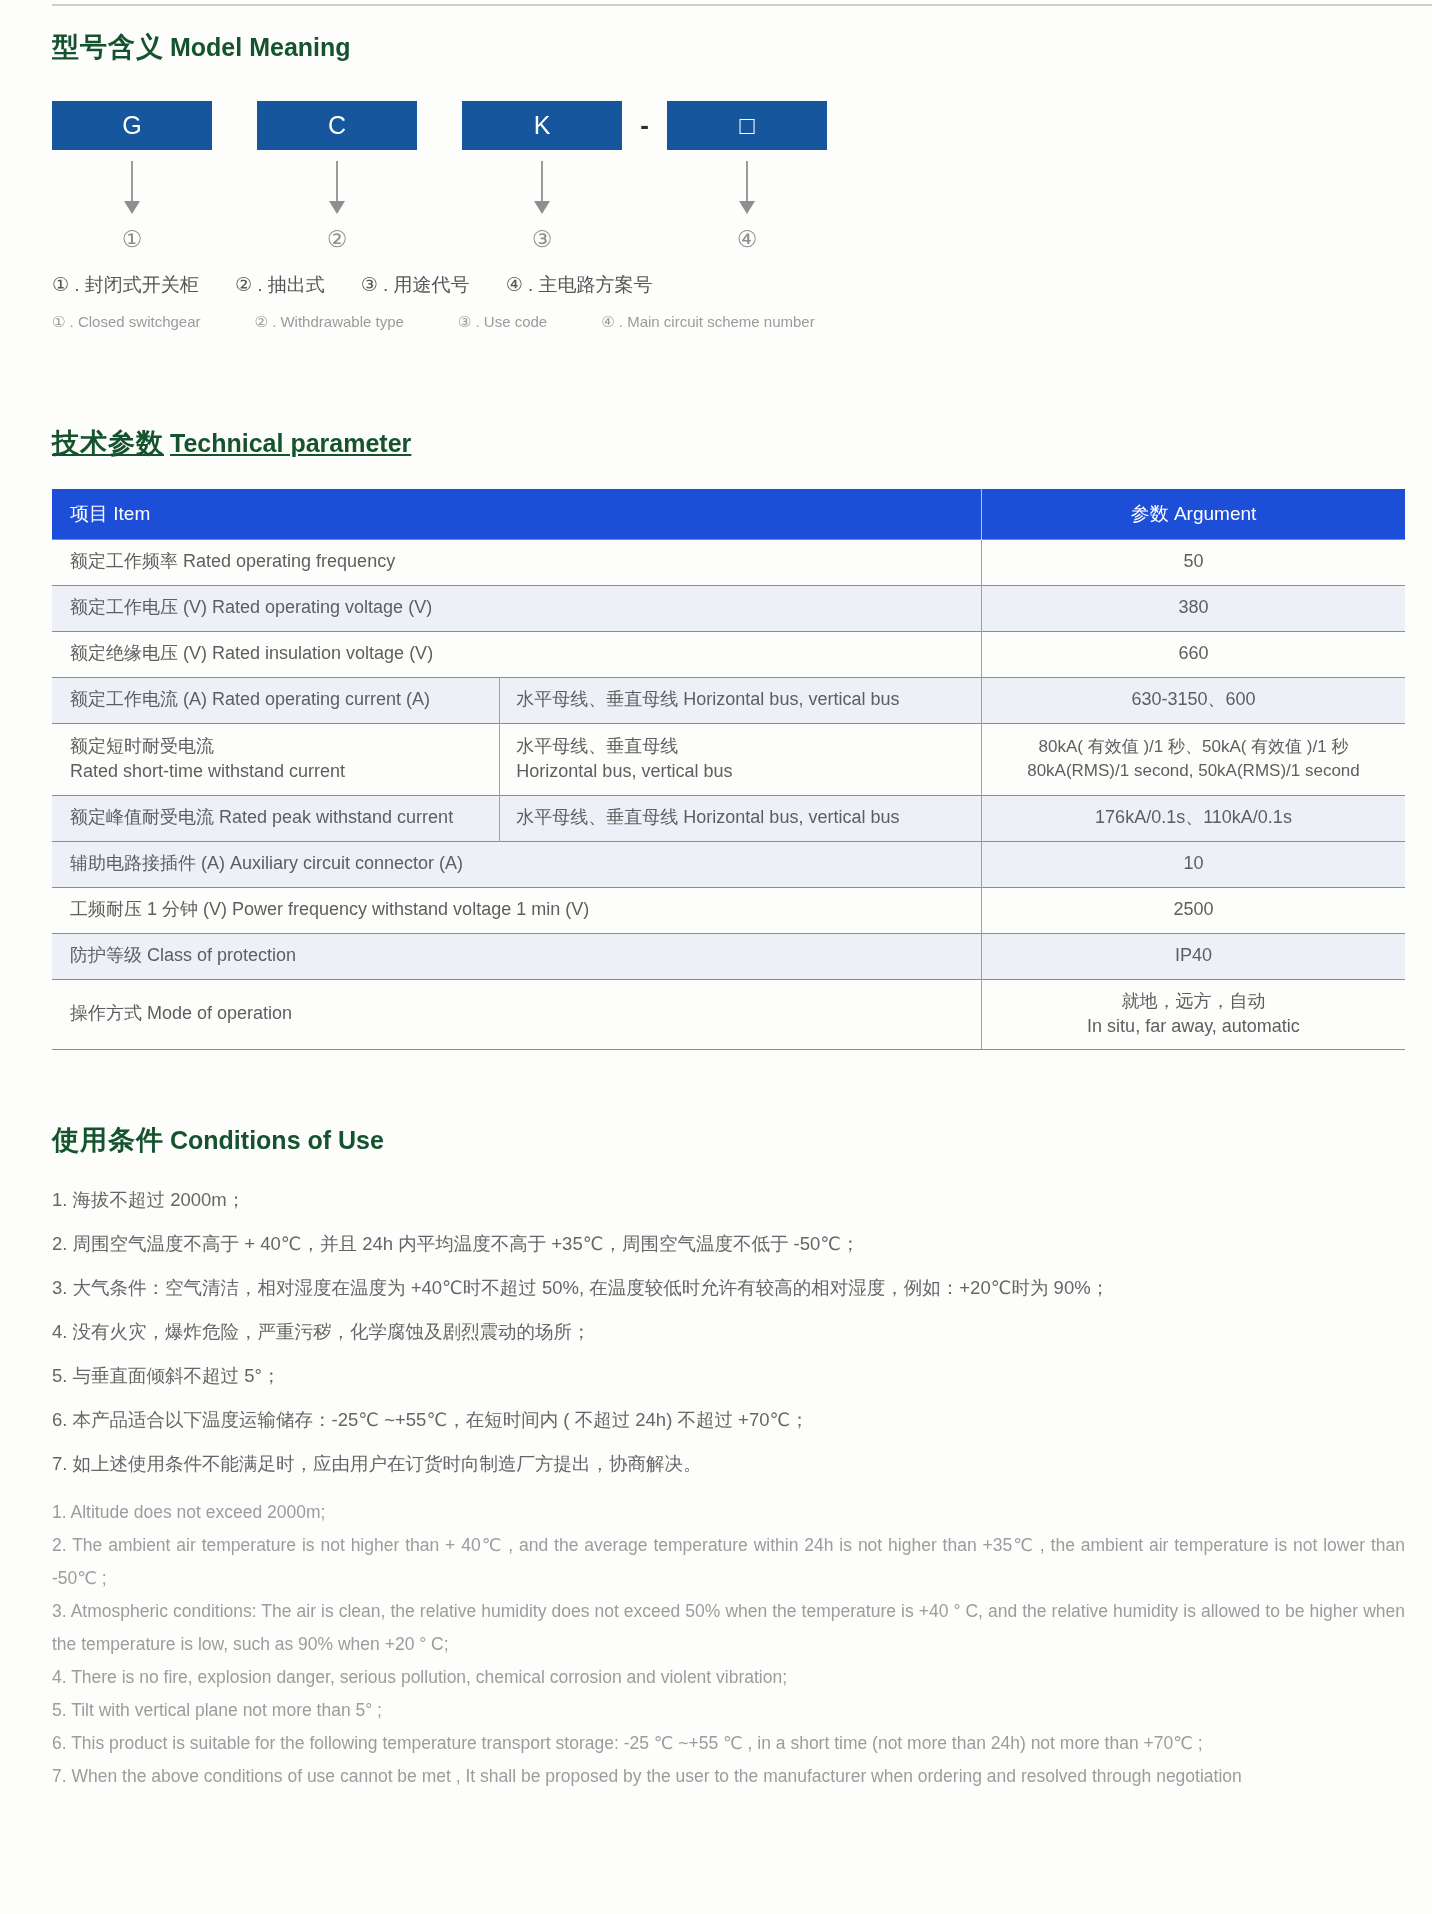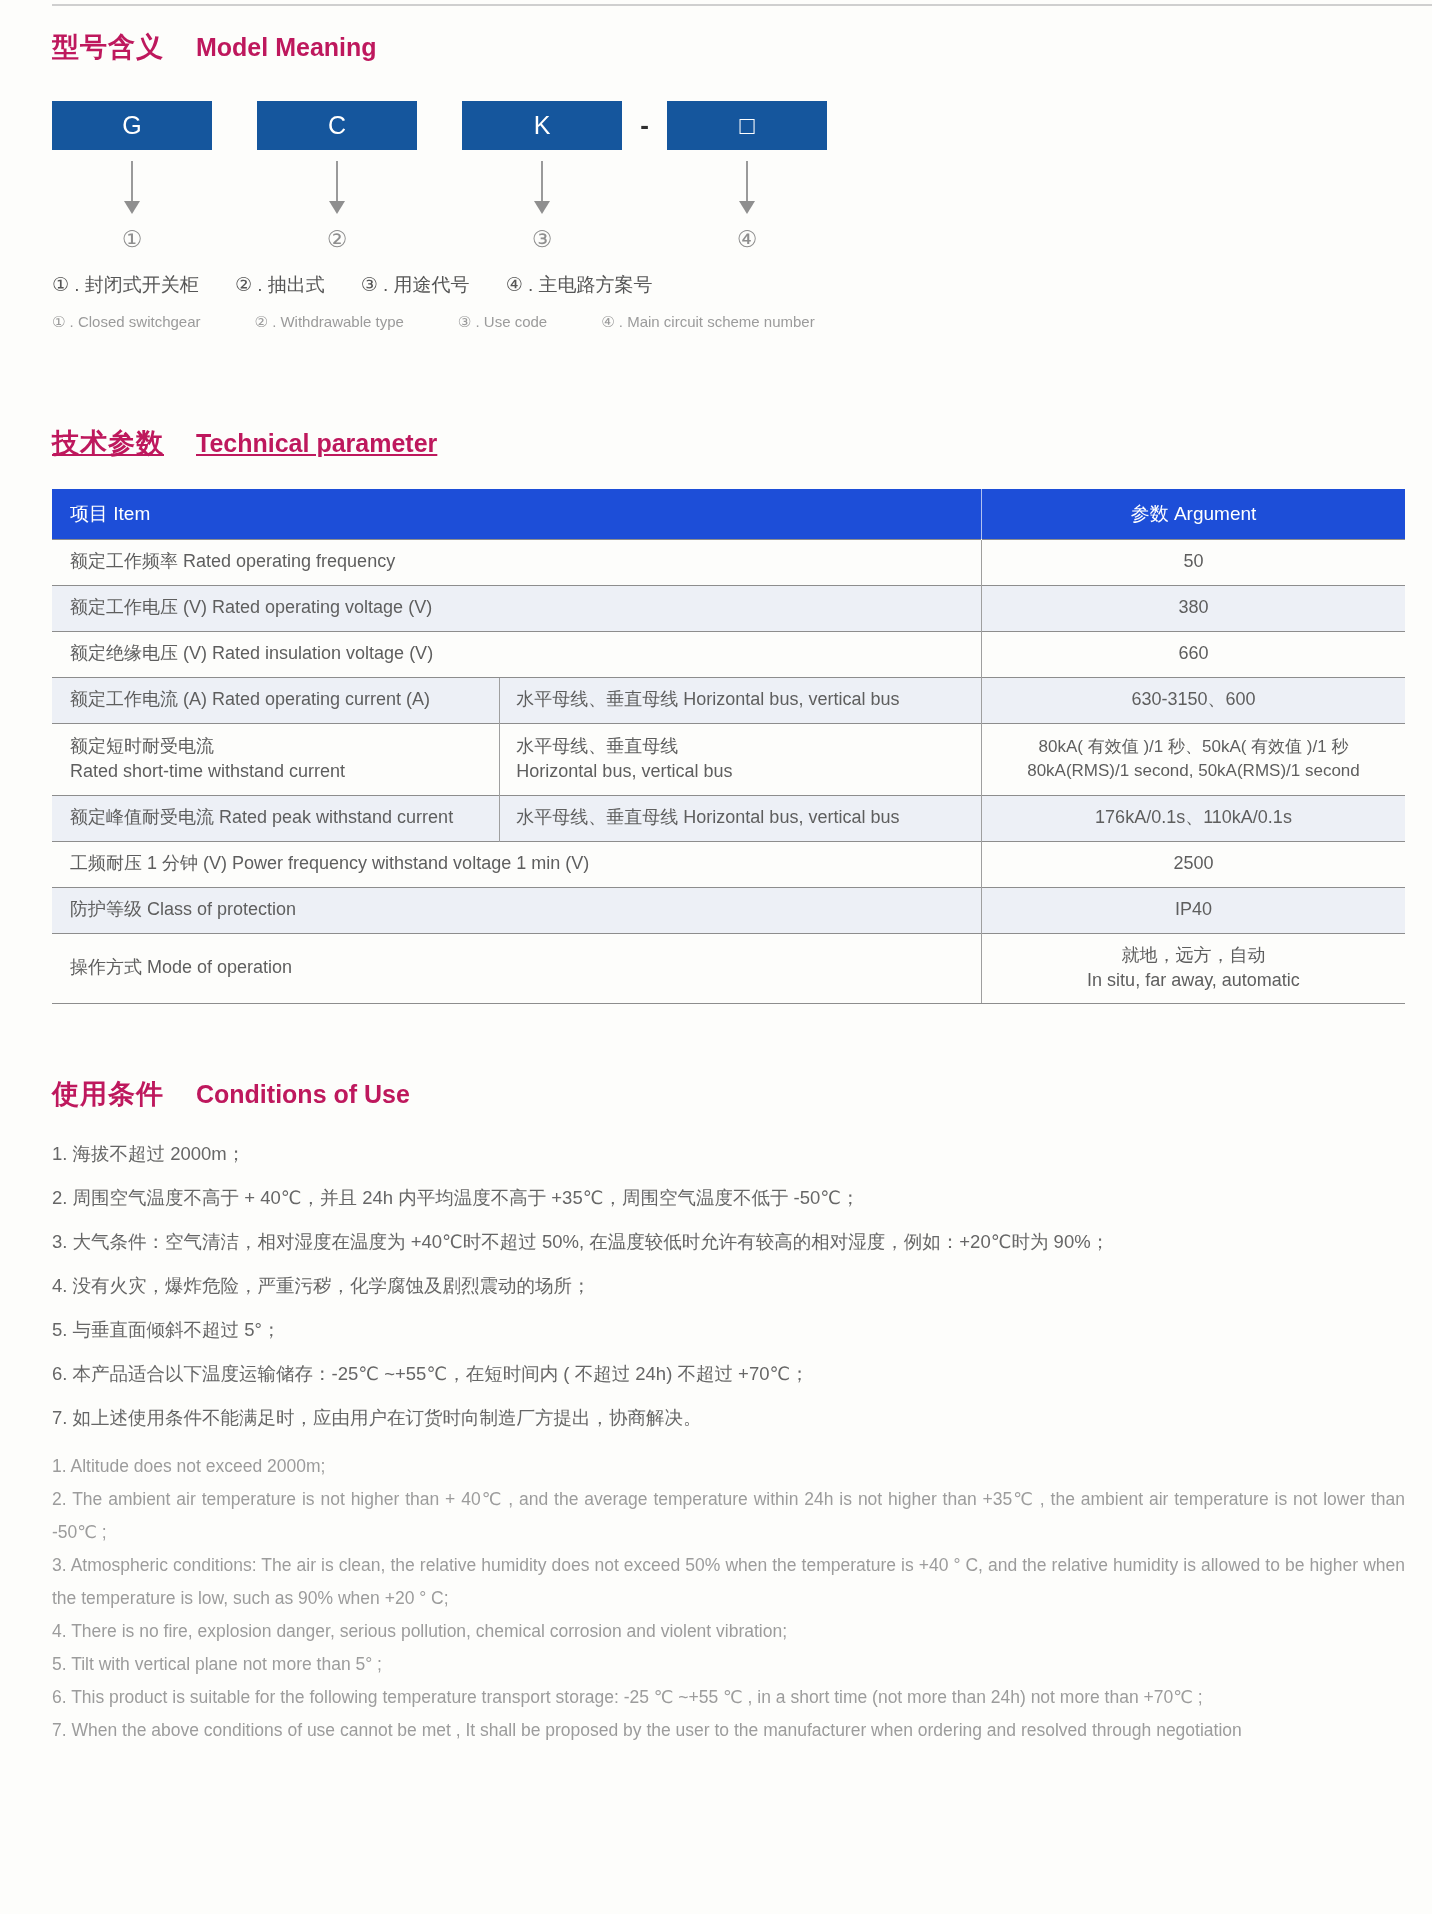--- a/index.html
+++ b/index.html
@@ -2,21 +2,21 @@
 <html><head>
 <meta charset="utf-8">
 <style>
   * { box-sizing: border-box; margin: 0; padding: 0; }
   html,body { background:#ffffff; }
   body { font-family: "Liberation Sans", "DejaVu Sans", sans-serif; }
   .page { position:relative; width:1432px; height:1914px; background:#fdfdfb; overflow:hidden; }
   .topline { position:absolute; top:4px; left:52px; right:0; height:2px; background:#cfcfcf; }
   .content { padding:0 27px 0 52px; }
 
-  .sec-title { display:flex; align-items:baseline; gap:32px; font-weight:bold; color:#be185d; }
+  .sec-title { display:flex; align-items:baseline; gap:6px; font-weight:bold; color:#14532d; }
   .sec-title .zh { font-size:27px; letter-spacing:1px; }
   .sec-title .en { font-size:25px; }
 
   
   .sec-model .sec-title { margin-top:29px; }
   .diagram { display:flex; margin-top:36px; }
   .mcol { width:160px; display:flex; flex-direction:column; align-items:center; }
   .mbox { width:160px; height:49px; background:#15569d; color:#ffffff; font-size:25px;
           display:flex; align-items:center; justify-content:center; }
   .mspacer { width:45px; height:49px; display:flex; align-items:center; justify-content:center;
@@ -190,20 +190,28 @@
               <td class="lbl">
                 <div class="ln">额定峰值耐受电流 Rated peak withstand current</div>
               </td>
               <td class="sub">
                 <div class="ln">水平母线、垂直母线 Horizontal bus, vertical bus</div>
               </td>
               <td class="val">
                 <div class="ln">176kA/0.1s、110kA/0.1s</div>
               </td>
             </tr>
+            <tr class="alt">
+              <td class="lbl" colspan="2">
+                <div class="ln">辅助电路接插件 (A) Auxiliary circuit connector (A)</div>
+              </td>
+              <td class="val">
+                <div class="ln">10</div>
+              </td>
+            </tr>
             <tr>
               <td class="lbl" colspan="2">
                 <div class="ln">工频耐压 1 分钟 (V) Power frequency withstand voltage 1 min (V)</div>
               </td>
               <td class="val">
                 <div class="ln">2500</div>
               </td>
             </tr>
             <tr class="alt">
               <td class="lbl" colspan="2">

